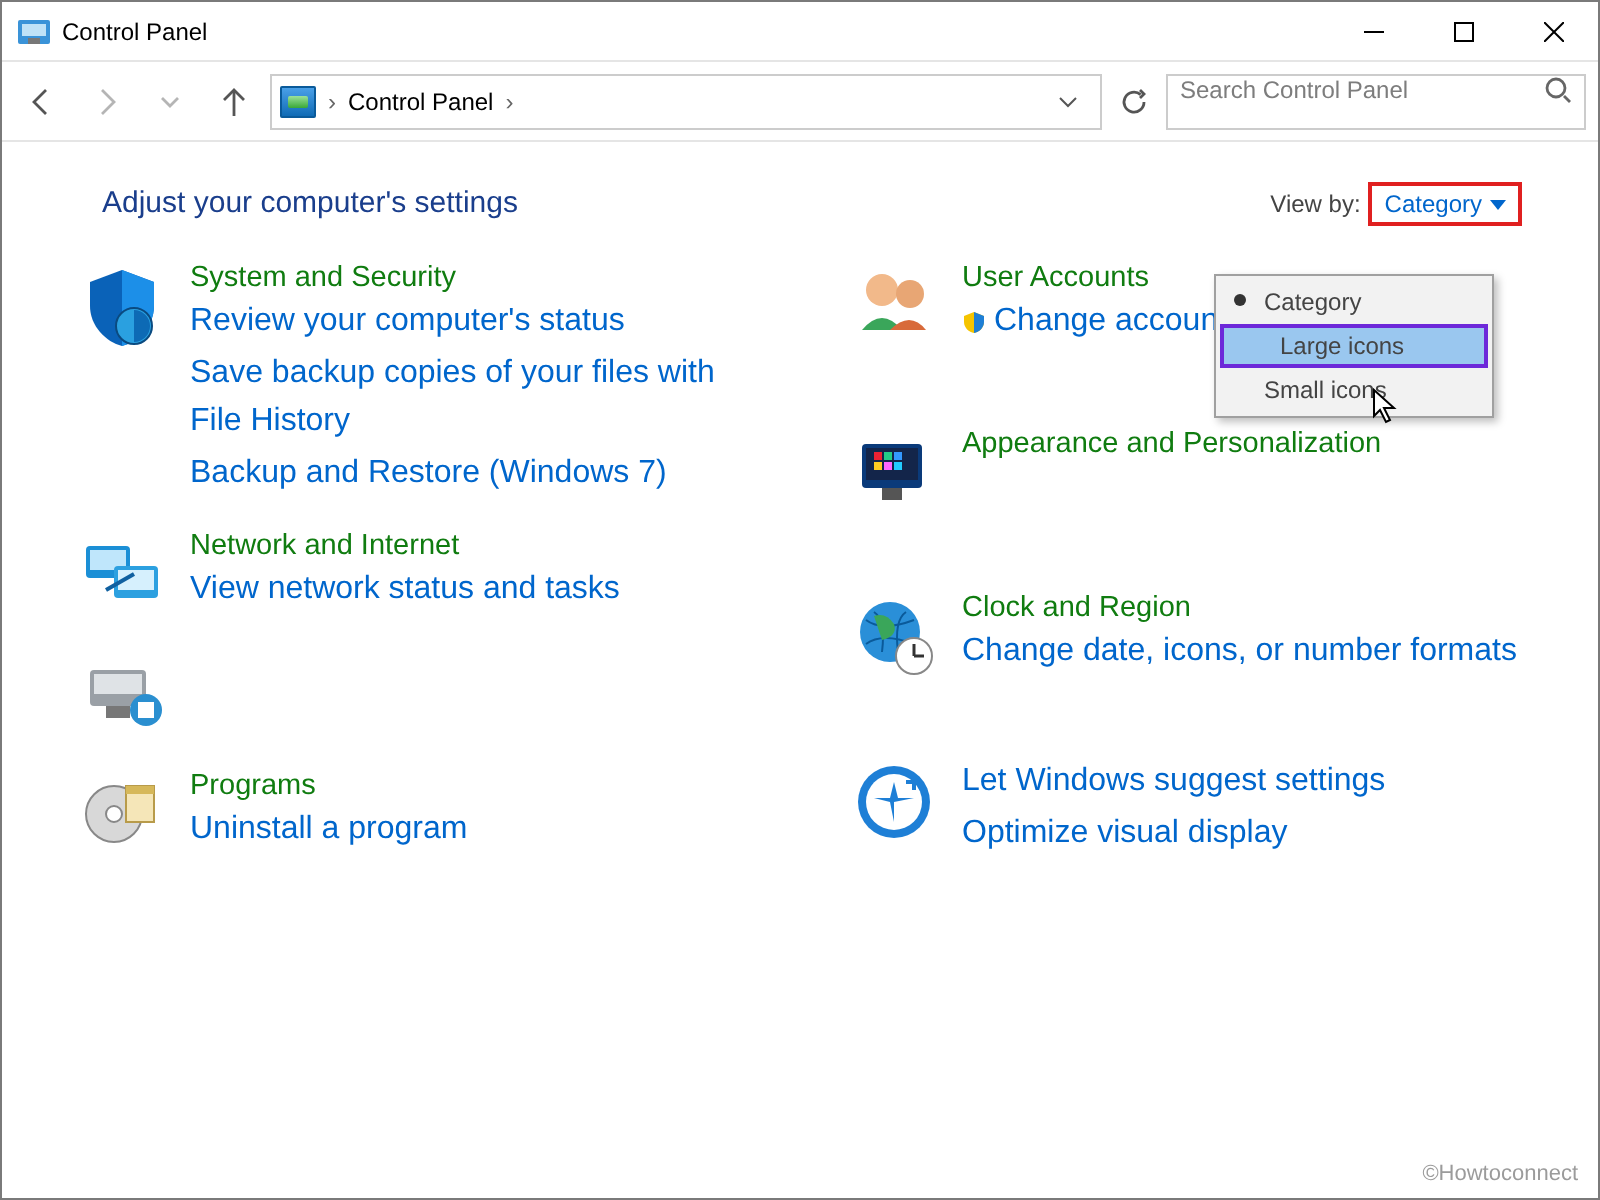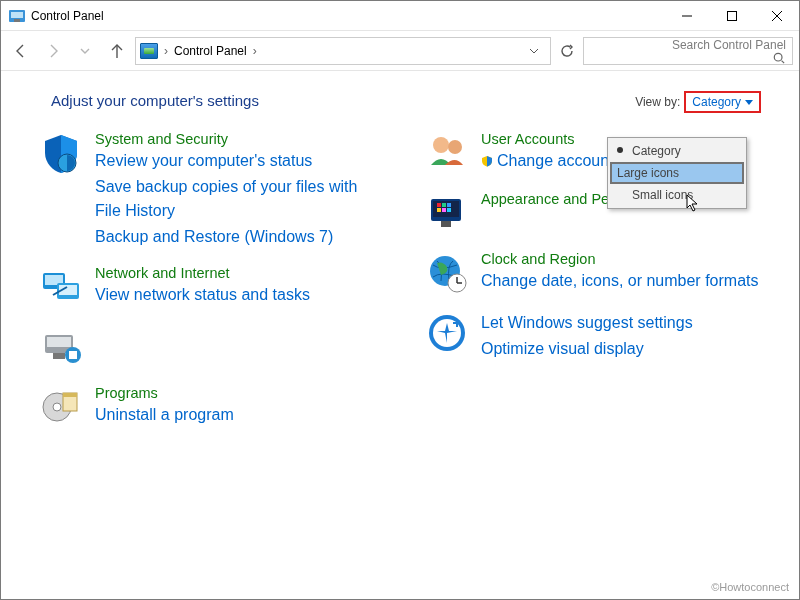--- a/index.html
+++ b/index.html
@@ -19,48 +19,48 @@
   .navbtn { width: 28px; height: 28px; display: flex; align-items: center; justify-content: center; }
   .navbtn svg { stroke: #555; stroke-width: 1.4; fill: none; }
   .navbtn.dis svg { stroke: #b5b5b5; }
   .addressbar { flex: 1; height: 28px; border: 1px solid #ccc; display: flex; align-items: center; padding: 0 4px; gap: 6px; }
   .addressbar .picon { width: 18px; height: 16px; background: linear-gradient(#4aa0e8,#106bb5); border: 1px solid #0a5a9a; border-radius: 1px; display: flex; align-items: center; justify-content: center; }
   .addressbar .picon::after { content: ""; width: 10px; height: 6px; background: linear-gradient(#9be29a,#3aa838); border-radius: 1px; }
   .crumb { font-size: 12px; }
   .crumb-sep { color: #666; }
   .addr-spacer { flex: 1; }
   .addr-drop, .refresh { width: 24px; display: flex; align-items: center; justify-content: center; }
-  .searchbox { width: 210px; height: 28px; border: 1px solid #ccc; display: flex; align-items: flex-end; padding: 0 6px; color: #7d7d7d; flex-direction: column; }
+  .searchbox { width: 210px; height: 28px; border: 1px solid #ccc; display: flex; align-items: flex-start; padding: 0 6px; color: #7d7d7d; }
   .searchbox .ph { flex: 1; font-style: normal; }
   .searchbox svg { stroke: #666; stroke-width: 1.4; fill: none; }
 
   
   .content { padding: 20px 38px 10px 38px; position: relative; height: calc(100% - 70px); }
   .heading-row { display: flex; align-items: baseline; justify-content: space-between; margin-bottom: 18px; }
   .heading { color: #1a3e8c; font-size: 15px; margin-left: 12px; }
   .viewby { font-size: 12px; color: #444; display: flex; align-items: center; gap: 4px; }
   .viewby .catlink { color: #0066cc; display: inline-flex; align-items: center; gap: 4px; border: 2px solid #e02020; padding: 2px 6px; }
   .viewby .catlink .tri { width: 0; height: 0; border-left: 4px solid transparent; border-right: 4px solid transparent; border-top: 5px solid #0066cc; }
 
   .grid { display: flex; gap: 50px; }
-  .col { flex: 1; display: flex; flex-direction: column; gap: 16px; }
+  .col { flex: 1; display: flex; flex-direction: column; gap: 16px; justify-content: space-between; }
   .cat { display: flex; gap: 12px; }
   .cat .iconwrap { width: 44px; height: 44px; flex-shrink: 0; display: flex; align-items: flex-start; justify-content: center; }
   .cat .textcol { display: flex; flex-direction: column; gap: 2px; }
   .cat .cattitle { color: #107c10; font-size: 14.5px; } 
   .cat .link { color: #0066cc; font-size: 16px; line-height: 1.5; }
   .cat .link.withicon { display: inline-flex; align-items: center; gap: 4px; }
   .shieldmini { width: 12px; height: 12px; }
 
   
   .dropdown { position: absolute; top: 46px; right: 14px; width: 140px; border: 1px solid #a0a0a0; background: #f2f2f2; box-shadow: 2px 2px 4px rgba(0,0,0,.25); padding: 2px; z-index: 5; }
   .dropdown .opt { padding: 4px 6px 4px 22px; position: relative; font-size: 12px; }
   .dropdown .opt .bullet { position: absolute; left: 7px; top: 7px; width: 6px; height: 6px; border-radius: 50%; background: #333; }
   .dropdown .opt.selected { background: #9ac7ef; }
-  .dropdown .opt.highlight { border: 2px solid #737373; padding: 2px 4px 2px 5px; }
+  .dropdown .opt.highlight { border: 2px solid #6d28d9; padding: 2px 4px 2px 28px; }
   .dropdown .opt.highlight.selected { background: #9ac7ef; }
   .cursor { position: absolute; left: 78px; top: 56px; width: 14px; height: 18px; z-index: 6; }
 
   .watermark { position: absolute; right: 10px; bottom: 6px; color: #9b9b9b; font-size: 11px; }
 
   
   .icn { display: block; }
 </style>
 </head>
 <body>

